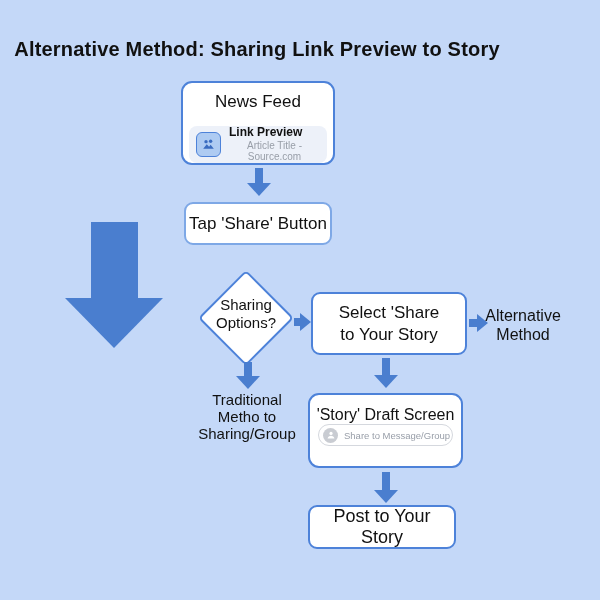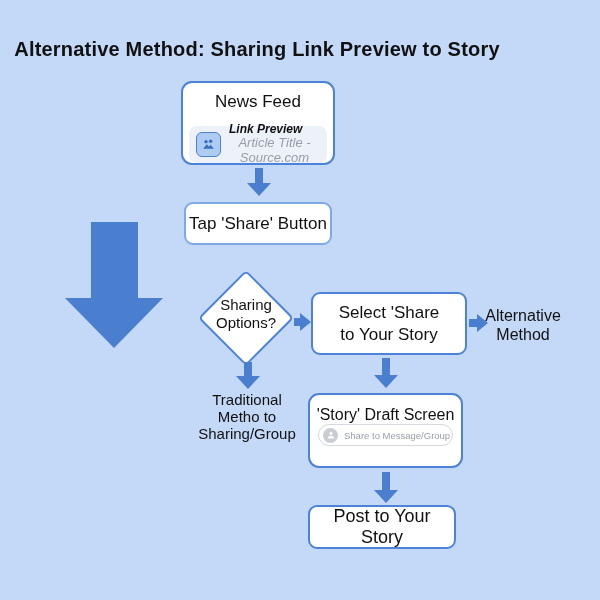--- a/index.html
+++ b/index.html
@@ -22,27 +22,27 @@
          font-size:20px;font-weight:600;color:var(--ink);letter-spacing:.2px;}
 
   .node{position:absolute;background:#fff;border:2px solid var(--border);
         border-radius:9px;color:var(--ink);display:flex;flex-direction:column;
         align-items:center;justify-content:center;text-align:center;}
 
   
   .news-feed{left:181px;top:81px;width:154px;height:84px;border-radius:11px;justify-content:space-between;}
   .news-feed .nf-title{font-size:17px;margin-top:9px;}
   .nf-card{margin-top:8px;width:138px;height:37px;background:var(--card-bg);
-           border-radius:8px;display:flex;align-items:center;padding:0 7px;gap:8px;font-style:italic;}
+           border-radius:8px;display:flex;align-items:center;padding:0 7px;gap:8px;}
   .nf-icon{width:25px;height:25px;flex:0 0 25px;background:var(--icon-bg);
            border:1.5px solid var(--border);border-radius:6px;display:flex;
            align-items:center;justify-content:center;}
   .nf-texts{display:flex;flex-direction:column;align-items:flex-start;line-height:1.15;}
   .nf-link{font-size:12px;font-weight:700;color:var(--ink);}
-  .nf-sub{font-size:13px;color:var(--gray);}
+  .nf-sub{font-size:10px;color:var(--gray);}
 
   
   .tap-share{left:184px;top:202px;width:148px;height:43px;font-size:17px;border-color:var(--border-light);}
 
   
   .diamond{position:absolute;left:212px;top:284px;width:68px;height:68px;background:#fff;
            border:2.5px solid var(--border);border-radius:5px;transform:rotate(45deg);}
   .diamond-label{position:absolute;left:196px;top:296px;width:100px;text-align:center;
                  font-size:15px;line-height:18px;color:var(--ink);}
 

